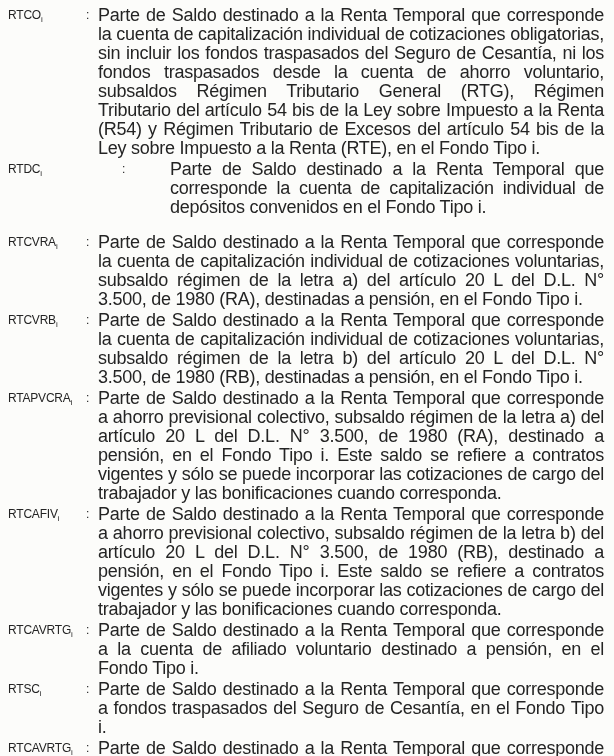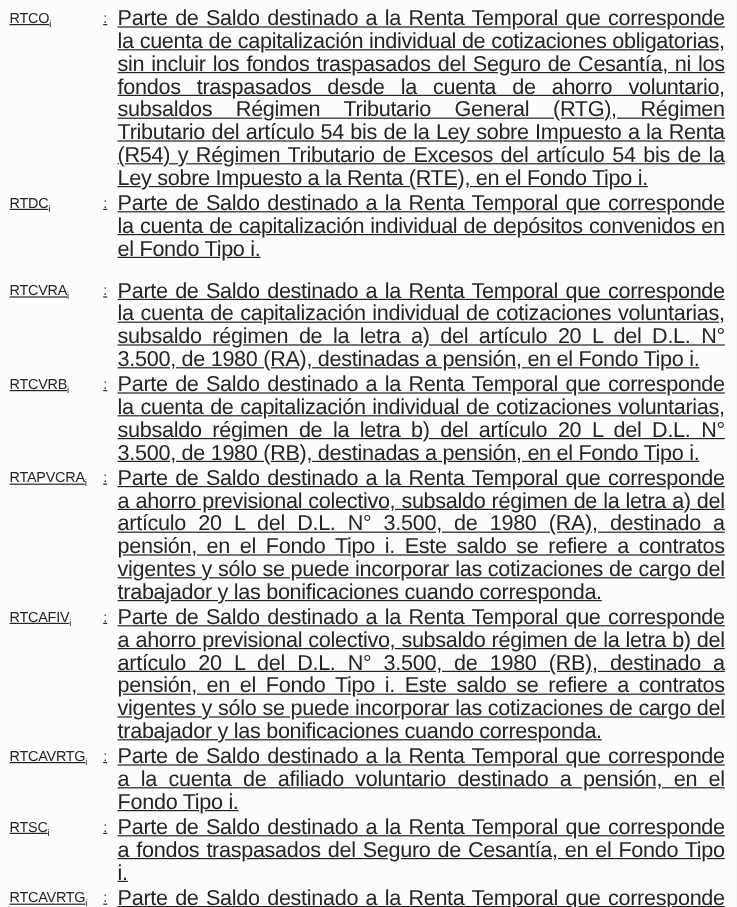--- a/index.html
+++ b/index.html
@@ -16,24 +16,24 @@
     box-sizing: border-box;
     padding: 6px 10px 2px 8px;
     font-family: "Liberation Sans", "DejaVu Sans", sans-serif;
     color: #242424;
     overflow: hidden;
   }
   .entry {
     display: flex;
     align-items: flex-start;
     margin-bottom: 2px;
-    text-decoration: underline;
   }
   .entry.gap-after {
     margin-bottom: 16px;
+    gap: 36px;
   }
   .term {
     flex: 0 0 78px;
     width: 78px;
     font-size: 12px;
     line-height: 19px;
     letter-spacing: -0.2px;
     white-space: nowrap;
   }
   .term sub {

